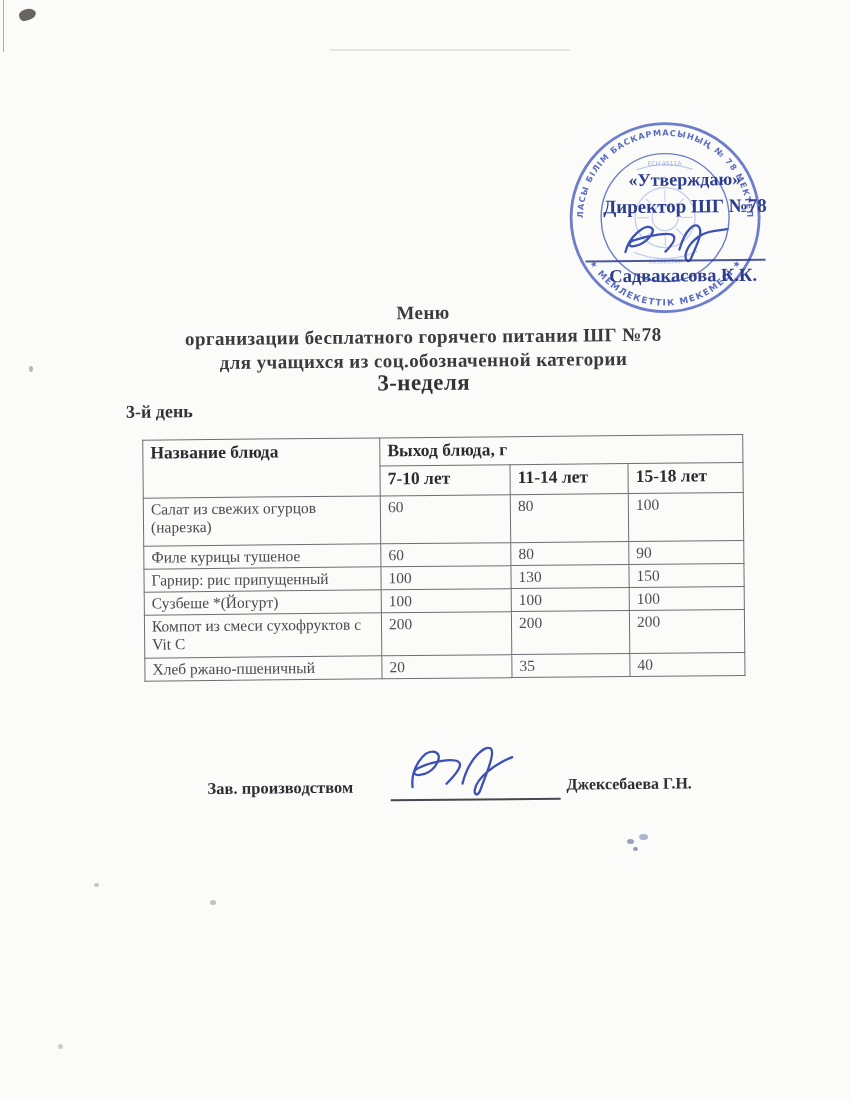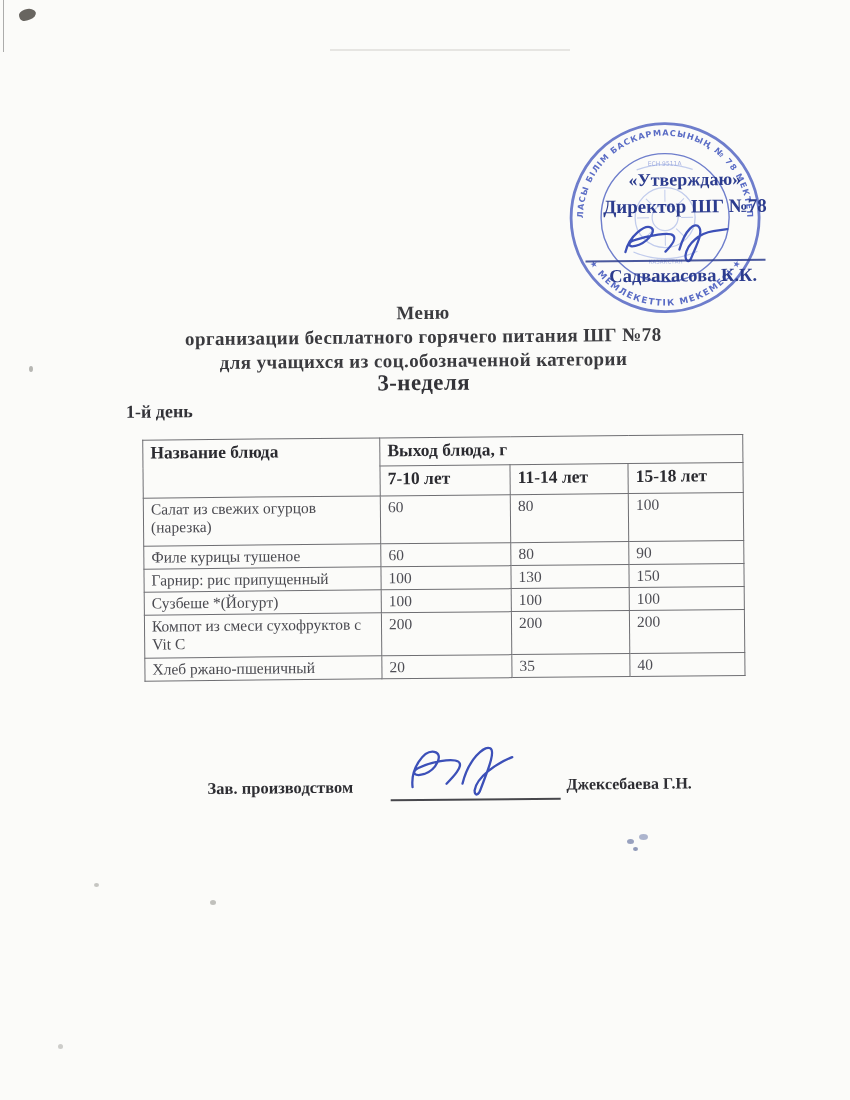--- a/index.html
+++ b/index.html
@@ -98,21 +98,21 @@
       <path class="sig" d="M10,34 C14,18 30,6 36,10 C42,14 30,26 20,28 C12,30 12,24 20,22 C34,18 54,14 58,18 C62,22 54,30 50,34"></path>
       <path class="sig" d="M64,32 C70,12 80,4 84,10 C88,16 80,30 76,40 C74,46 70,44 70,38 C72,26 84,16 98,14 L112,12"></path>
     </svg>
     <div class="abs appr-line"></div>
     <div class="abs appr appr-name">Садвакасова К.К.</div>
 
     <div class="abs h-line h1">Меню</div>
     <div class="abs h-line h2">организации бесплатного горячего питания ШГ №78</div>
     <div class="abs h-line h3">для учащихся из соц.обозначенной категории</div>
     <div class="abs h-line week">3-неделя</div>
-    <div class="abs day">1-й день</div>
+    <div class="abs day">3-й день</div>
 
     <table class="menu">
       <colgroup>
         <col style="width:237px">
           <col style="width:130px">
           <col style="width:118px">
           <col style="width:115px">
       </colgroup>
       <thead>
         <tr style="height:28px">

